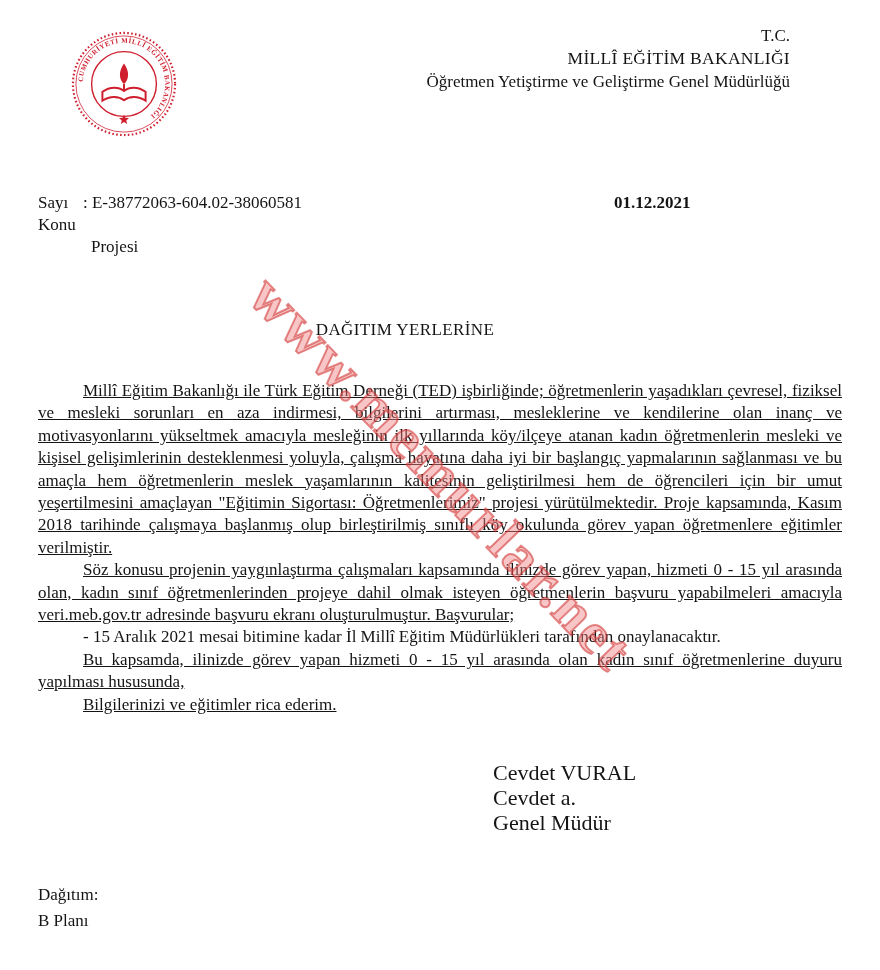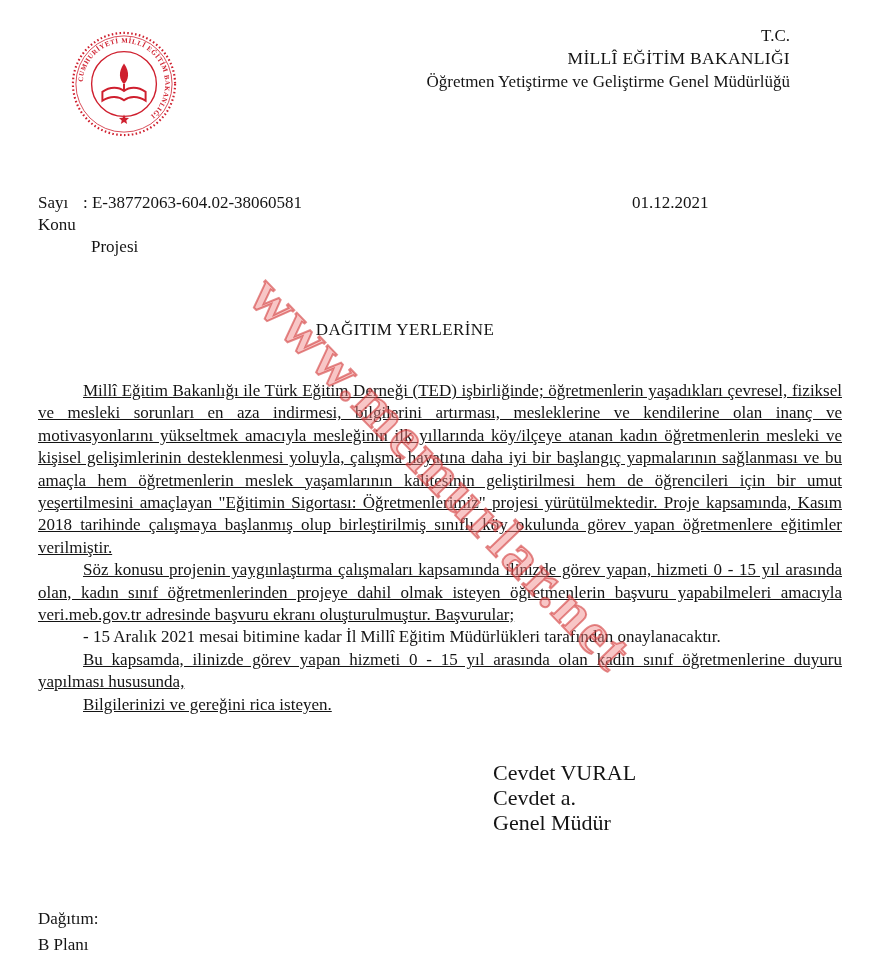--- a/index.html
+++ b/index.html
@@ -21,35 +21,35 @@
   .h-ministry { font-size: 17.5px; letter-spacing: 0.3px; }
   .h-dept { font-size: 17px; }
   .logo { position: absolute; left: 70px; top: 30px; width: 108px; height: 108px; }
 
   
   .meta { position: relative; margin: 72px 38px 0 38px; font-size: 17px; line-height: 22px; }
   .meta-row { display: flex; }
   .meta-label { width: 45px; flex: none; }
   .meta-value { white-space: pre-wrap; }
   .meta-cont { margin-left: 53px; }
-  .date { position: absolute; left: 594px; top: 0; }
+  .date { position: absolute; left: 576px; top: 0; font-weight: bold; }
 
   
   .recipient { margin-top: 62px; width: 810px; text-align: center; font-size: 17px; letter-spacing: 0.4px; }
 
   
   .body { margin: 40px 38px 0 38px; font-size: 17px; line-height: 22.4px; text-align: justify; }
   .body p { margin: 0; text-indent: 45px; text-decoration: underline; }
   .list-line { text-indent: 45px; text-align: left; }
 
   
   .signature { margin-top: 44px; margin-left: 493px; width: 220px; text-align: left; font-size: 22px; line-height: 25px; }
 
   
-  .distribution { position: absolute; left: 38px; top: 906px; font-size: 17px; line-height: 26px; }
+  .distribution { position: absolute; left: 38px; top: 882px; font-size: 17px; line-height: 26px; }
 
   
   .watermark {
     position: absolute;
     left: 170px;
     top: 439px;
     width: 540px;
     height: 72px;
     text-align: center;
     font-size: 58px;
@@ -110,21 +110,21 @@
     <div class="meta-cont">Projesi</div>
   </div>
 
   <div class="recipient">DAĞITIM YERLERİNE</div>
 
   <div class="body">
     <p>Millî Eğitim Bakanlığı ile Türk Eğitim Derneği (TED) işbirliğinde; öğretmenlerin yaşadıkları çevresel, fiziksel ve mesleki sorunları en aza indirmesi, bilgilerini artırması, mesleklerine ve kendilerine olan inanç ve motivasyonlarını yükseltmek amacıyla mesleğinin ilk yıllarında köy/ilçeye atanan kadın öğretmenlerin mesleki ve kişisel gelişimlerinin desteklenmesi yoluyla, çalışma hayatına daha iyi bir başlangıç yapmalarının sağlanması ve bu amaçla hem öğretmenlerin meslek yaşamlarının kalitesinin geliştirilmesi hem de öğrencileri için bir umut yeşertilmesini amaçlayan "Eğitimin Sigortası: Öğretmenlerimiz" projesi yürütülmektedir. Proje kapsamında, Kasım 2018 tarihinde çalışmaya başlanmış olup birleştirilmiş sınıflı köy okulunda görev yapan öğretmenlere eğitimler verilmiştir.</p>
     <p>Söz konusu projenin yaygınlaştırma çalışmaları kapsamında ilinizde görev yapan, hizmeti 0 - 15 yıl arasında olan, kadın sınıf öğretmenlerinden projeye dahil olmak isteyen öğretmenlerin başvuru yapabilmeleri amacıyla veri.meb.gov.tr adresinde başvuru ekranı oluşturulmuştur. Başvurular;</p>
     <div class="list-line">- 15 Aralık 2021 mesai bitimine kadar İl Millî Eğitim Müdürlükleri tarafından onaylanacaktır.</div>
     <p>Bu kapsamda, ilinizde görev yapan hizmeti 0 - 15 yıl arasında olan kadın sınıf öğretmenlerine duyuru yapılması hususunda,</p>
-    <p>Bilgilerinizi ve gereğini rica isteyen.</p>
+    <p>Bilgilerinizi ve eğitimler rica ederim.</p>
   </div>
 
   <div class="signature">
     <div>Cevdet VURAL</div>
     <div>Cevdet a.</div>
     <div>Genel Müdür</div>
   </div>
 
   <div class="distribution">
     <div>Dağıtım:</div>

